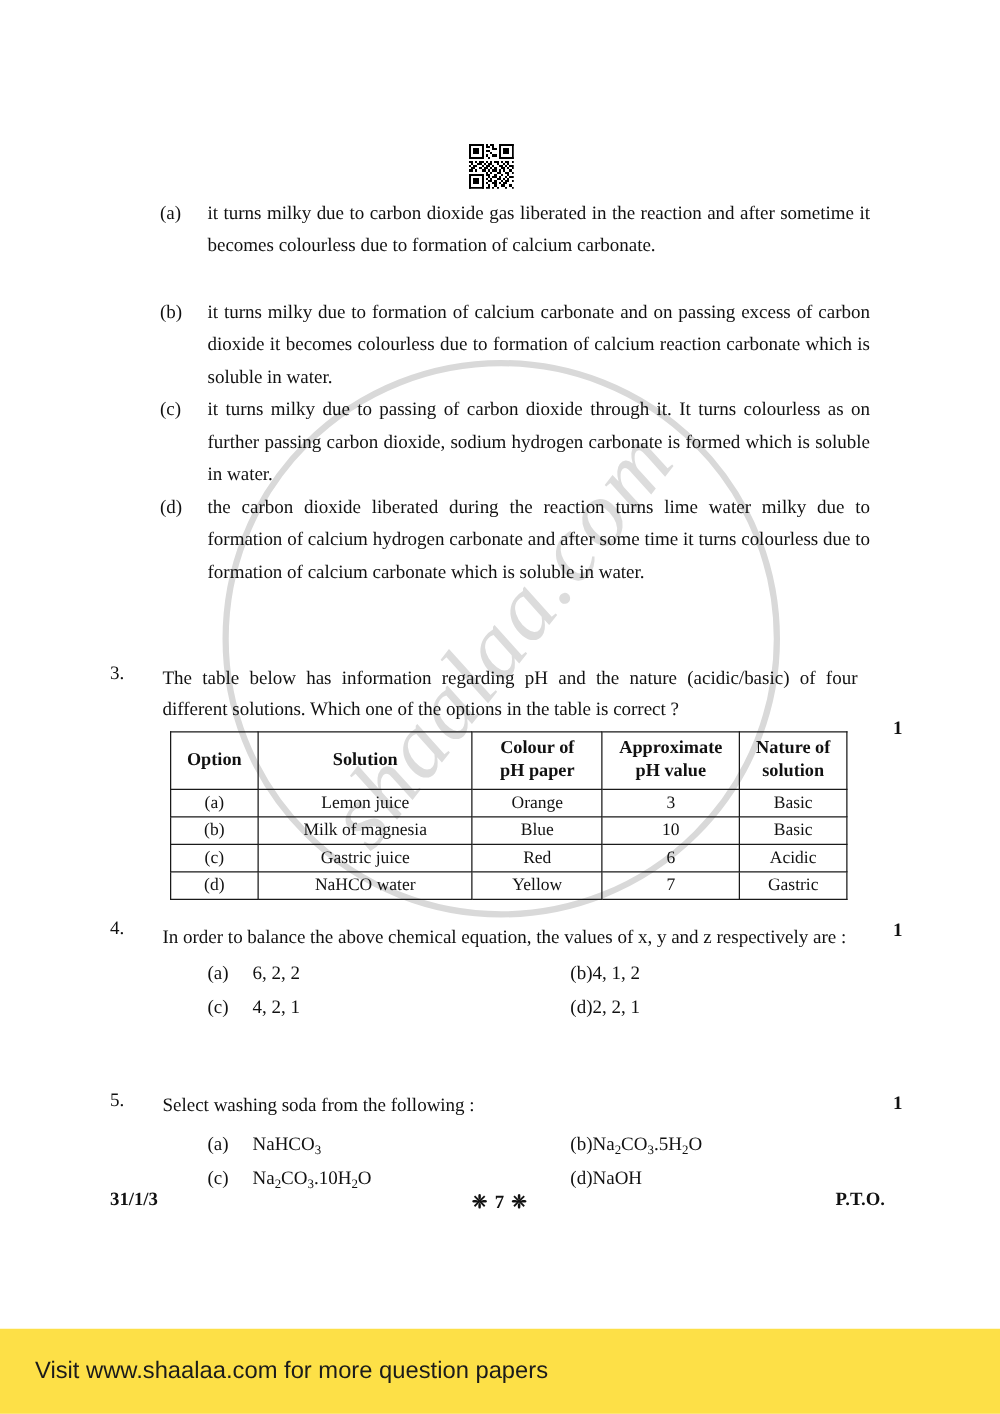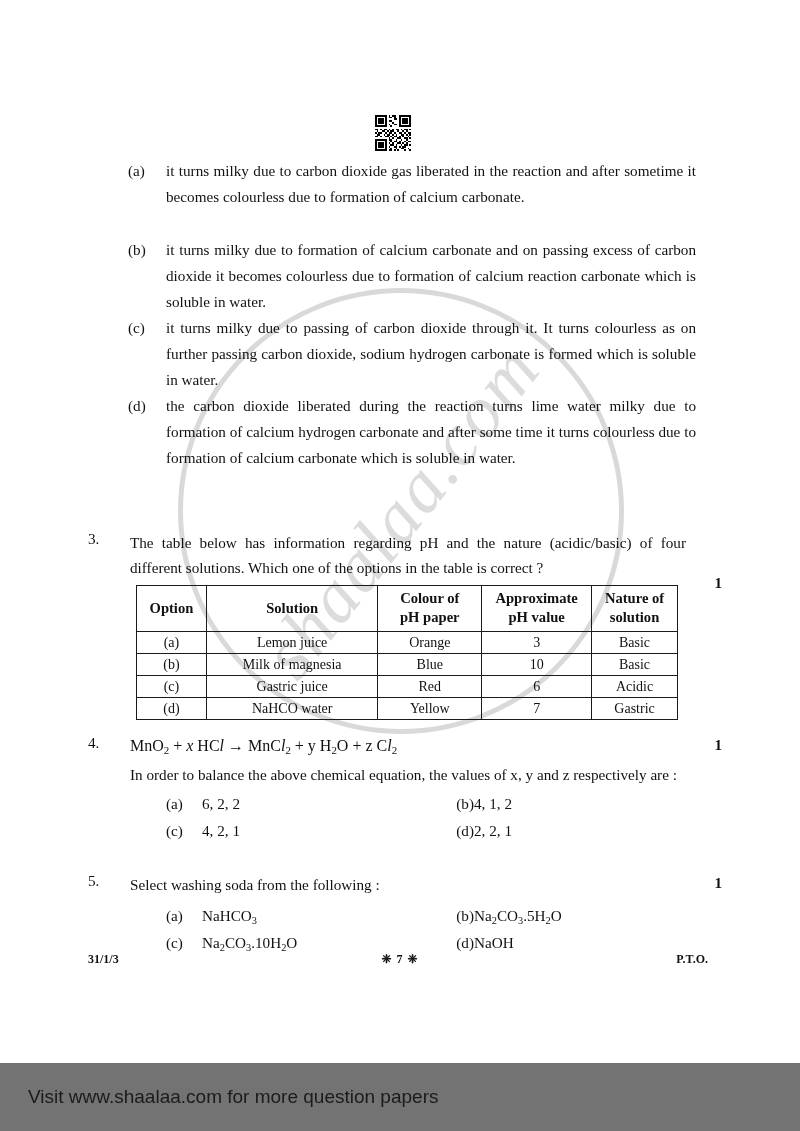--- a/index.html
+++ b/index.html
@@ -148,36 +148,36 @@
   .col-left { left: 36px; }
   .col-right { left: 308px; text-align: right; }
 
   
   #page-footer {
     position: absolute;
     left: 0;
     top: 952px;
     width: 800px;
     height: 24px;
-    font-size: 12px;
+    font-size: 15px;
     font-weight: bold;
   }
   #page-footer .f-left { position: absolute; left: 88px; top: 0; }
   #page-footer .f-center {
     position: absolute; left: 0; top: 0; width: 800px;
     text-align: center; letter-spacing: 1px;
   }
   #page-footer .f-right { position: absolute; right: 92px; top: 0; }
 
   
   #site-banner {
     position: absolute;
     left: 0; top: 1063px;
     width: 800px; height: 68px;
-    background: #737373;
+    background: #fde047;
     font-family: "Liberation Sans", sans-serif;
     font-size: 19px;
     color: #1b1b1b;
     display: flex;
     align-items: center;
     padding-left: 28px;
   }
 </style>
 </head>
 <body>
@@ -387,23 +387,20 @@
           <td>Yellow</td>
           <td>7</td>
           <td>Gastric</td>
         </tr>
       </tbody>
     </table>
 
     <div class="question" style="top:734px;">
       <span class="q-num">4.</span>
       <div class="q-body">
-        <div class="equation">
-          MnO<sub>2</sub> + <i>x</i> HC<i>l</i> → MnC<i>l</i><sub>2</sub> + y H<sub>2</sub>O + z C<i>l</i><sub>2</sub>
-        </div>
         <div class="q-stem-justify" style="width:556px; margin-top:3px;">In order to balance the above chemical equation, the values of x, y and z respectively are :</div>
         <div class="opt-grid">
           <div class="opt-row">
             <span class="opt-cell col-left">
               <span class="ol">(a)</span><span>6, 2, 2</span>
             </span>
             <span class="opt-cell col-right">
               <span class="ol">(b)</span><span>4, 1, 2</span>
             </span>
           </div>

